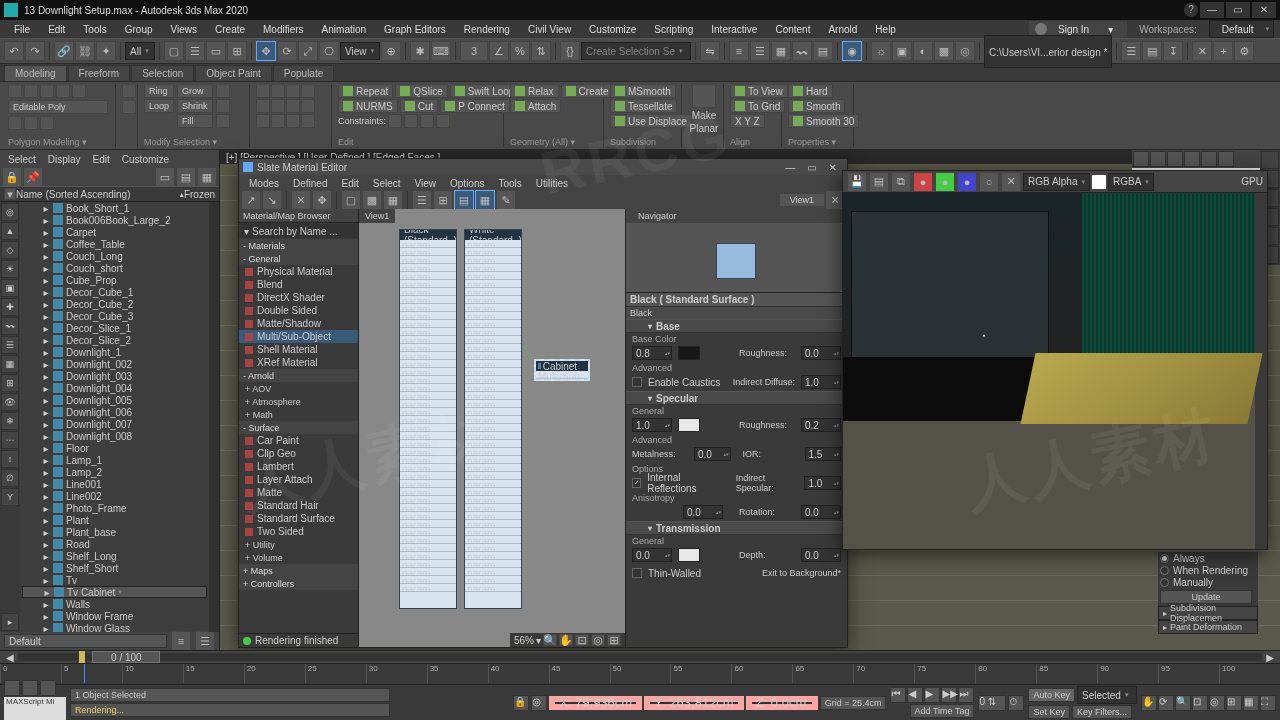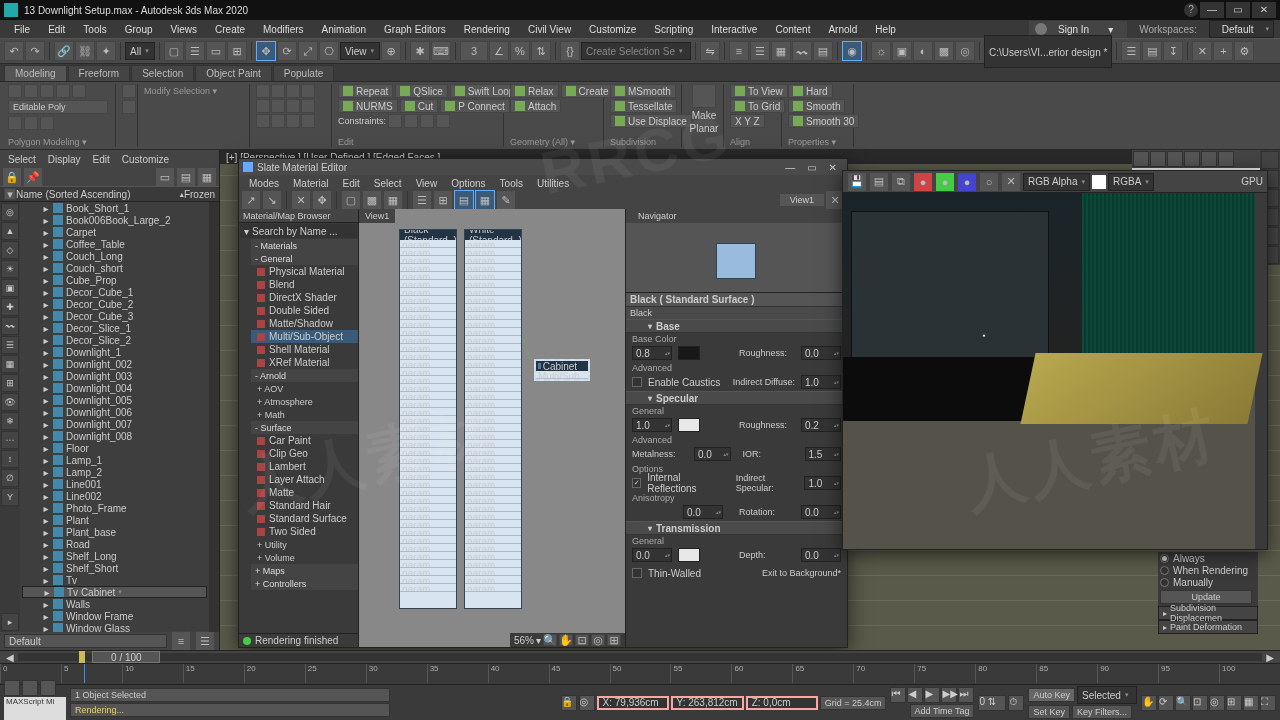--- a/index.html
+++ b/index.html
@@ -77,21 +77,21 @@
 .slate { position:absolute; top:158px; left:238px; width:610px; height:490px; background:#a16207; border:1px solid #222; display:flex; flex-direction:column; box-shadow:0 4px 18px rgba(0,0,0,.6);}
 .slate .stitle { height:16px; background:#4a4a4a; display:flex; align-items:center; padding:0 4px; }
 .slate .stitle .sic { width:10px;height:10px;background:#6af;margin-right:4px; }
 .slate .smenu { height:16px; background:#444; display:flex; align-items:center; gap:2px; padding:0 4px;}
 .slate .smenu span { padding:1px 6px; }
 .slate .stool { height:18px; background:#444; display:flex; align-items:center; gap:1px; padding:0 2px;}
 .slate .body { flex:1; display:flex; min-height:0; }
 .slate .browser { width:120px; background:#3a3a3a; border-right:1px solid #222; display:flex; flex-direction:column;}
 .slate .browser .bh { height:14px; background:#444; padding:0 4px; font-size:9px; display:flex; align-items:center; border-bottom:1px solid #222;}
 .slate .browser .bsearch { height:14px; background:#333; margin:1px; padding:0 4px; font-size:9px; color:#888; display:flex; align-items:center;}
-.slate .browser .blist { flex:1; overflow:hidden;margin-left:12px; }
+.slate .browser .blist { flex:1; overflow:hidden; }
 .slate .browser .bi { height:13px; display:flex; align-items:center; gap:4px; padding:0 6px; font-size:9px;}
 .slate .browser .bi.hl { background:#3a5a7a; }
 .slate .browser .bi .sw { width:8px;height:8px;background:#a44; }
 .slate .browser .cat { height:13px; background:#444; padding:0 4px; font-size:9px; display:flex; align-items:center; color:#ddd;}
 .slate .browser .stat { height:14px; border-top:1px solid #222; padding:0 4px; font-size:9px; display:flex; align-items:center; gap:4px;}
 .slate .browser .stat .dot { width:8px;height:8px;border-radius:50%;background:#4c4; }
 .slate .view { flex:1; background:#888; position:relative; overflow:hidden;}
 .slate .view .vh { position:absolute;top:0;left:0;height:14px;background:#444;padding:0 6px;display:flex;align-items:center;font-size:9px;}
 .slate .node { position:absolute; width:58px; background:#d8e4f0; border:1px solid #345; font-size:7px; color:#123;}
 .slate .node .nh { height:10px; background:#234; color:#cde; font-size:7px; padding:0 2px; overflow:hidden; display:flex; align-items:center; gap:2px;}
@@ -141,21 +141,21 @@
 .timeline .slider .handle { position:absolute; left:6%; top:-2px; width:68px; height:12px; background:#555; border:1px solid #777; font-size:9px; text-align:center;}
 .timeline .ruler { height:20px; background:#3a3a3a; display:flex; position:relative; border-top:1px solid #222;}
 .timeline .ruler .tick { flex:1; border-left:1px solid #555; font-size:8px; padding-left:2px; color:#aaa;}
 .timeline .cursor { position:absolute; top:0; bottom:0; width:1px; background:#48f; left:6.6%;}
 .timeline .scrub { position:absolute; left:6.2%; bottom:21px; width:6px; height:12px; background:#cb5; }
 
 
 .status { position:absolute; left:0; right:0; bottom:0; height:36px; background:#3a3a3a; border-top:1px solid #222; display:flex; align-items:center; gap:4px; padding:0 4px;}
 .status .sbox { height:14px; background:#555; border:1px solid #333; padding:0 4px; font-size:9px; display:flex; align-items:center;}
 .status .script { width:62px; height:28px; background:#ddd; color:#333; font-size:8px; padding:1px 2px; line-height:8px;}
-.status .coord { height:14px; background:#333; border:2px solid #fca5a5; padding:0 4px; font-size:10px; display:flex; align-items:center; min-width:72px;}
+.status .coord { height:14px; background:#333; border:6px solid #fca5a5; padding:0 4px; font-size:13px; display:flex; align-items:center; min-width:72px;}
 .status .sbtn { width:16px;height:16px;background:#555;border:1px solid #333;}
 .status .play { display:flex; gap:1px; }
 
 
 .vstrip { position:absolute; top:150px; right:0; width:20px; background:#3a3a3a; display:flex; flex-direction:column; gap:1px; padding:1px;}
 .vstrip .vt { width:18px;height:18px;background:#444;border:1px solid #333;}
 
 .tstrip { position:absolute; top:150px; right:20px; width:128px; height:18px; background:#444; display:flex; gap:1px; padding:1px;}
 .tstrip .vt { width:16px;height:16px;background:#555;border:1px solid #333;}
 .rollarea { position:absolute; top:168px; right:20px; width:128px; height:16px; background:#eee; color:#333; font-size:9px; padding:1px 4px;}
@@ -299,20 +299,36 @@
     </div>
     <div class="lbl">Polygon Modeling ▾</div>
   </div>
   <div class="rpanel" style="width:20px">
     <div class="body col" style="gap:2px">
         <div class="ricon"></div>
         <div class="ricon"></div>
       </div>
   </div>
   <div class="rpanel" style="width:110px">
+    <div class="body">
+      <div class="col" style="gap:1px">
+        <div class="rbtn">Ring</div>
+        <div class="rbtn">Loop</div>
+      </div>
+      <div class="col" style="gap:1px">
+        <div class="rbtn">Grow</div>
+        <div class="rbtn">Shrink</div>
+        <div class="rbtn">Fill</div>
+      </div>
+      <div class="col" style="gap:1px">
+        <div class="ricon"></div>
+          <div class="ricon"></div>
+          <div class="ricon"></div>
+      </div>
+    </div>
     <div class="lbl">Modify Selection ▾</div>
   </div>
   <div class="rpanel" style="width:80px">
     <div class="body col" style="gap:1px">
       <div class="row" style="gap:1px">
           <div class="ricon"></div>
           <div class="ricon"></div>
           <div class="ricon"></div>
           <div class="ricon"></div>
         </div>
@@ -733,21 +749,21 @@
   <div class="stitle">
     <div class="sic"></div>
     <span>Slate Material Editor</span>
     <div class="spacer"></div>
     <span style="padding:0 6px">—</span>
     <span style="padding:0 6px">▭</span>
     <span style="padding:0 6px">✕</span>
   </div>
   <div class="smenu">
     <span>Modes</span>
-    <span>Material</span>
+    <span>Defined</span>
     <span>Edit</span>
     <span>Select</span>
     <span>View</span>
     <span>Options</span>
     <span>Tools</span>
     <span>Utilities</span>
   </div>
   <div class="stool">
     <div class="tb">↗</div>
     <div class="tb">↘</div>

